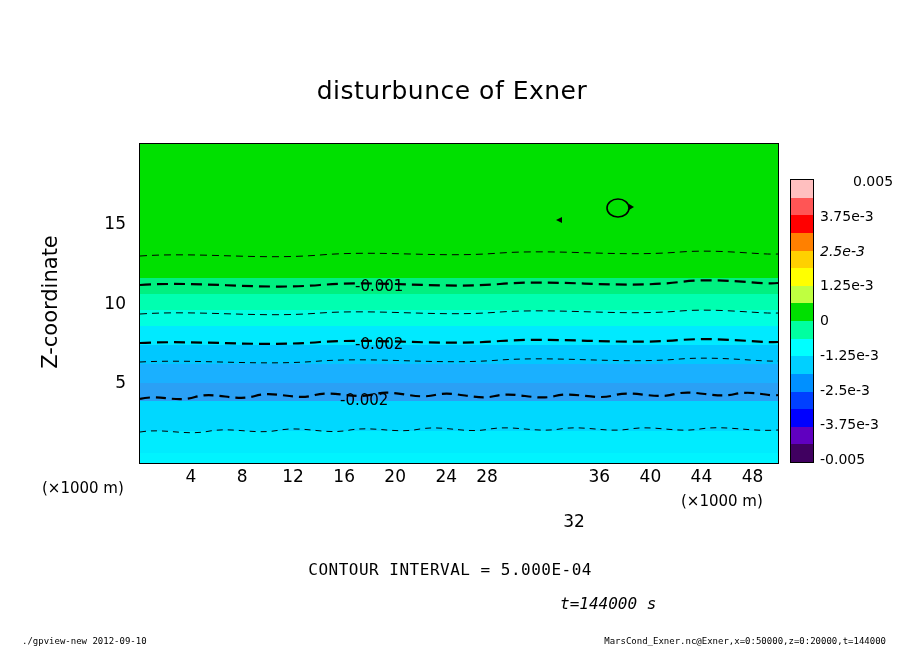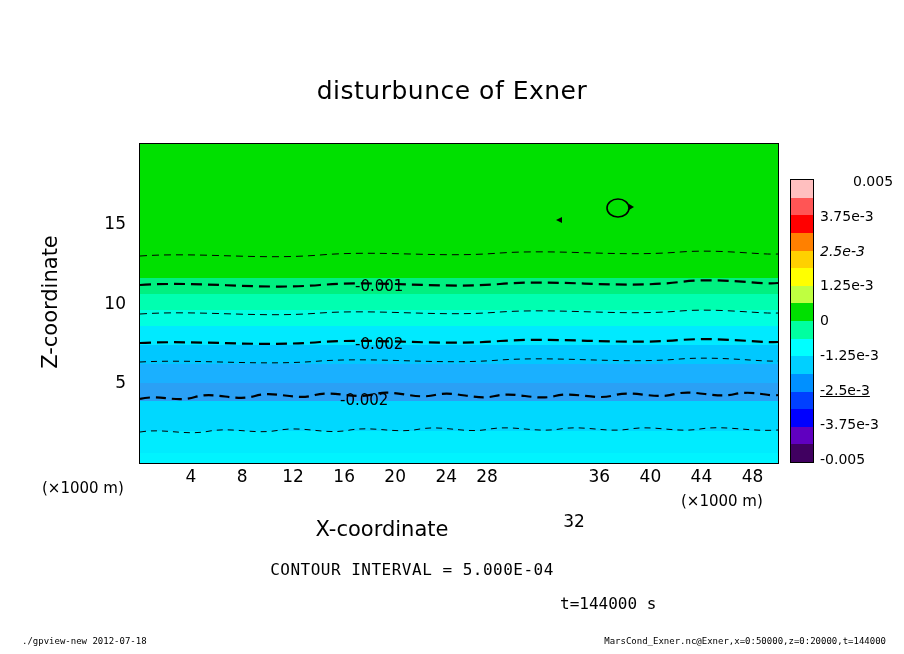--- a/index.html
+++ b/index.html
@@ -41,27 +41,27 @@
     transform:rotate(-90deg);transform-origin:50% 50%;
   }
   .xlabel{
     left:232px;top:517px;width:300px;text-align:center;
     font-size:21px;color:#000;
   }
   .unit-left{left:42px;top:479px;font-size:15px;color:#000;}
   .unit-right{left:681px;top:492px;font-size:15px;color:#000;}
 
   .contour-interval{
-    left:232px;top:560px;width:360px;text-align:center;
+    left:232px;top:560px;width:360px;text-align:right;
     font-size:16px;font-family:"DejaVu Sans Mono", monospace;color:#000;
     letter-spacing:0.5px;
   }
   .time-label{
     left:560px;top:594px;font-size:16px;
-    font-family:"DejaVu Sans Mono", monospace;color:#000;
+    font-family:"DejaVu Sans Mono", monospace;color:#000;font-style:italic;
   }
   .foot-left{
     left:22px;top:636px;font-size:9px;
     font-family:"DejaVu Sans Mono", monospace;color:#000;
   }
   .foot-right{
     right:18px;top:636px;font-size:9px;
     font-family:"DejaVu Sans Mono", monospace;color:#000;
     text-align:center;
   }
@@ -150,21 +150,20 @@
       <div class="xtick" style="left: 681.44px;">44</div>
       <div class="xtick" style="left: 732.48px;">48</div>
     </div>
   <div id="yticks">
       <div class="ytick" style="top: 372.25px;">5</div>
       <div class="ytick" style="top: 292.5px;">10</div>
       <div class="ytick" style="top: 212.75px;">15</div>
     </div>
 
   <div class="abs ylabel">Z-coordinate</div>
-  <div class="abs xlabel">X-coordinate</div>
   <div class="abs unit-left">(×1000 m)</div>
   <div class="abs unit-right">(×1000 m)</div>
 
   <div class="abs contour-interval">CONTOUR INTERVAL = 5.000E-04</div>
   <div class="abs time-label">t=144000 s</div>
 
   <div class="abs cbar">
     <div id="cbar-cells">
         <div class="cbar-cell" style="height: 17.625px; background: rgb(255, 191, 191);"></div>
         <div class="cbar-cell" style="height: 17.625px; background: rgb(255, 85, 85);"></div>
@@ -184,20 +183,20 @@
         <div class="cbar-cell" style="height: 17.625px; background: rgb(64, 0, 96);"></div>
       </div>
   </div>
   <div class="abs cbar-labels" id="cbar-labels">
       <div class="cbar-label" style="top: -6px; margin-left: 33px;">0.005</div>
       <div class="cbar-label" style="top: 28.75px;">3.75e-3</div>
       <div class="cbar-label" style="top: 63.5px; font-style: italic;">2.5e-3</div>
       <div class="cbar-label" style="top: 98.25px;">1.25e-3</div>
       <div class="cbar-label" style="top: 133px;">0</div>
       <div class="cbar-label" style="top: 167.75px;">-1.25e-3</div>
-      <div class="cbar-label" style="top: 202.5px; text-decoration: underline;">-2.5e-3</div>
+      <div class="cbar-label" style="top: 202.5px;">-2.5e-3</div>
       <div class="cbar-label" style="top: 237.25px;">-3.75e-3</div>
       <div class="cbar-label" style="top: 272px;">-0.005</div>
     </div>
 
-  <div class="abs foot-left">./gpview-new   2012-07-18</div>
+  <div class="abs foot-left">./gpview-new   2012-09-10</div>
   <div class="abs foot-right">MarsCond_Exner.nc@Exner,x=0:50000,z=0:20000,t=144000</div>
 </div>
 
 </body></html>

